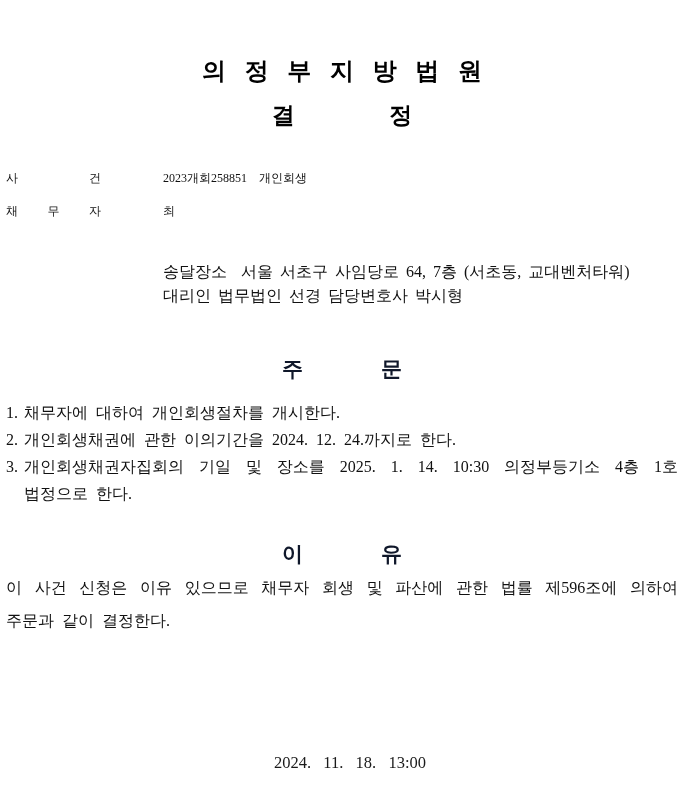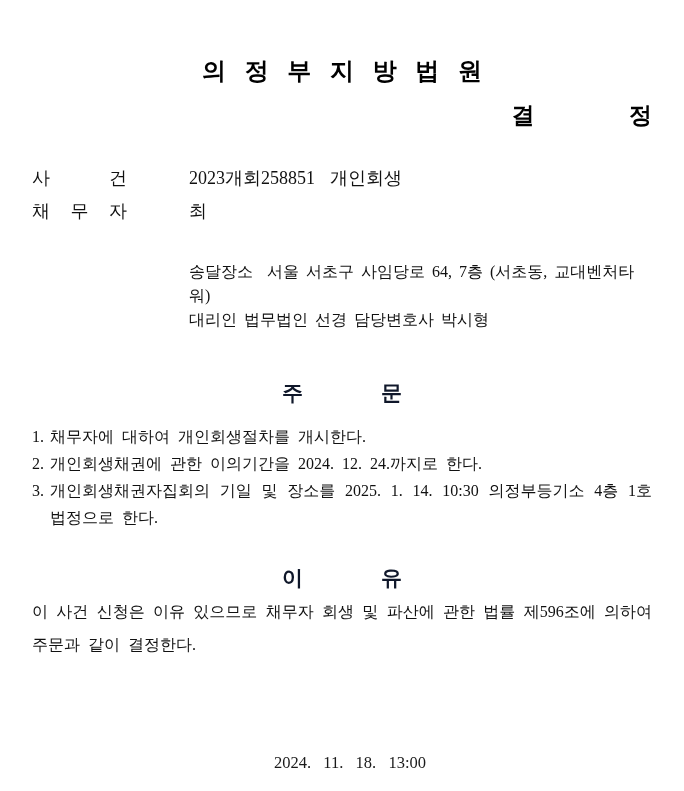--- a/index.html
+++ b/index.html
@@ -6,50 +6,50 @@
   html, body { background: #ffffff; }
   .page {
     position: relative;
     width: 684px;
     height: 791px;
     background: #ffffff;
     color: #111111;
     overflow: hidden;
     font-family: "Liberation Serif", "DejaVu Serif", serif;
   }
-  .content { padding: 0 32px; }
+  .content { padding: 0 6px; }
 
   .court-title {
     margin-top: 57px;
     text-align: center;
     font-family: "Liberation Sans", "DejaVu Sans", sans-serif;
     font-weight: bold;
     font-size: 24px;
     line-height: 1.15;
     color: #000000;
     word-spacing: 12px;
     white-space: pre;
   }
   .decision-title {
     margin-top: 17px;
-    text-align: right;
+    text-align: center;
     font-family: "Liberation Sans", "DejaVu Sans", sans-serif;
     font-weight: bold;
     font-size: 23px;
     line-height: 1.15;
     color: #000000;
     word-spacing: 88px;
     white-space: pre;
   }
 
   .case-block { margin-top: 34px; }
   .case-row {
     display: flex;
     line-height: 33px;
-    font-size: 18px;
+    font-size: 12px;
   }
   .case-label {
     width: 95px;
     text-align: justify;
     text-align-last: justify;
     -moz-text-align-last: justify;
   }
   .case-value {
     margin-left: 62px;
     white-space: pre-wrap;

